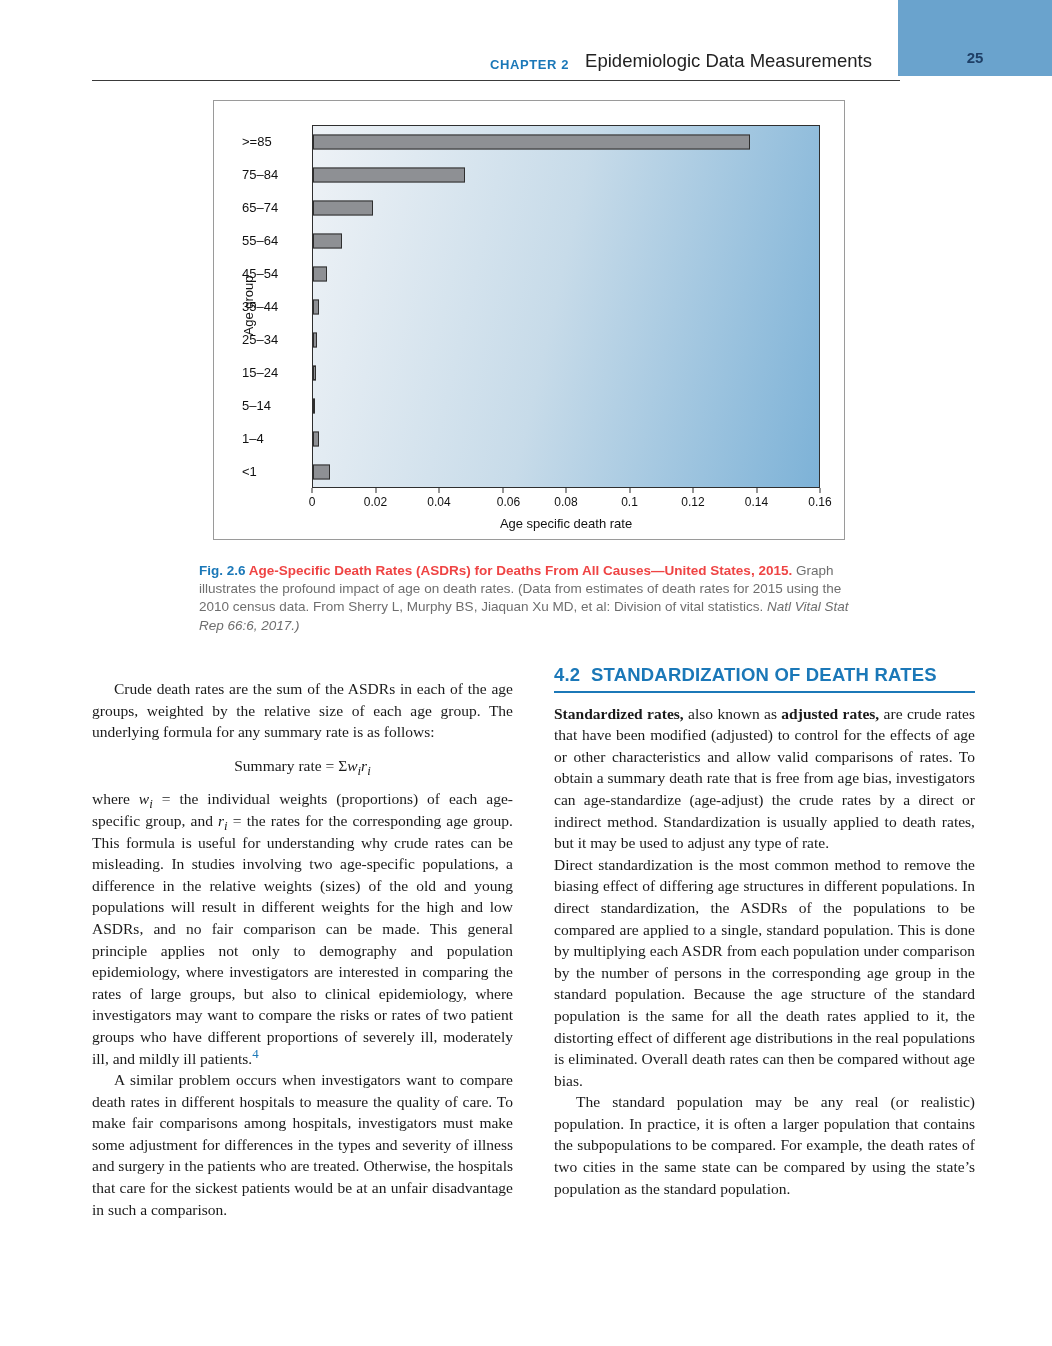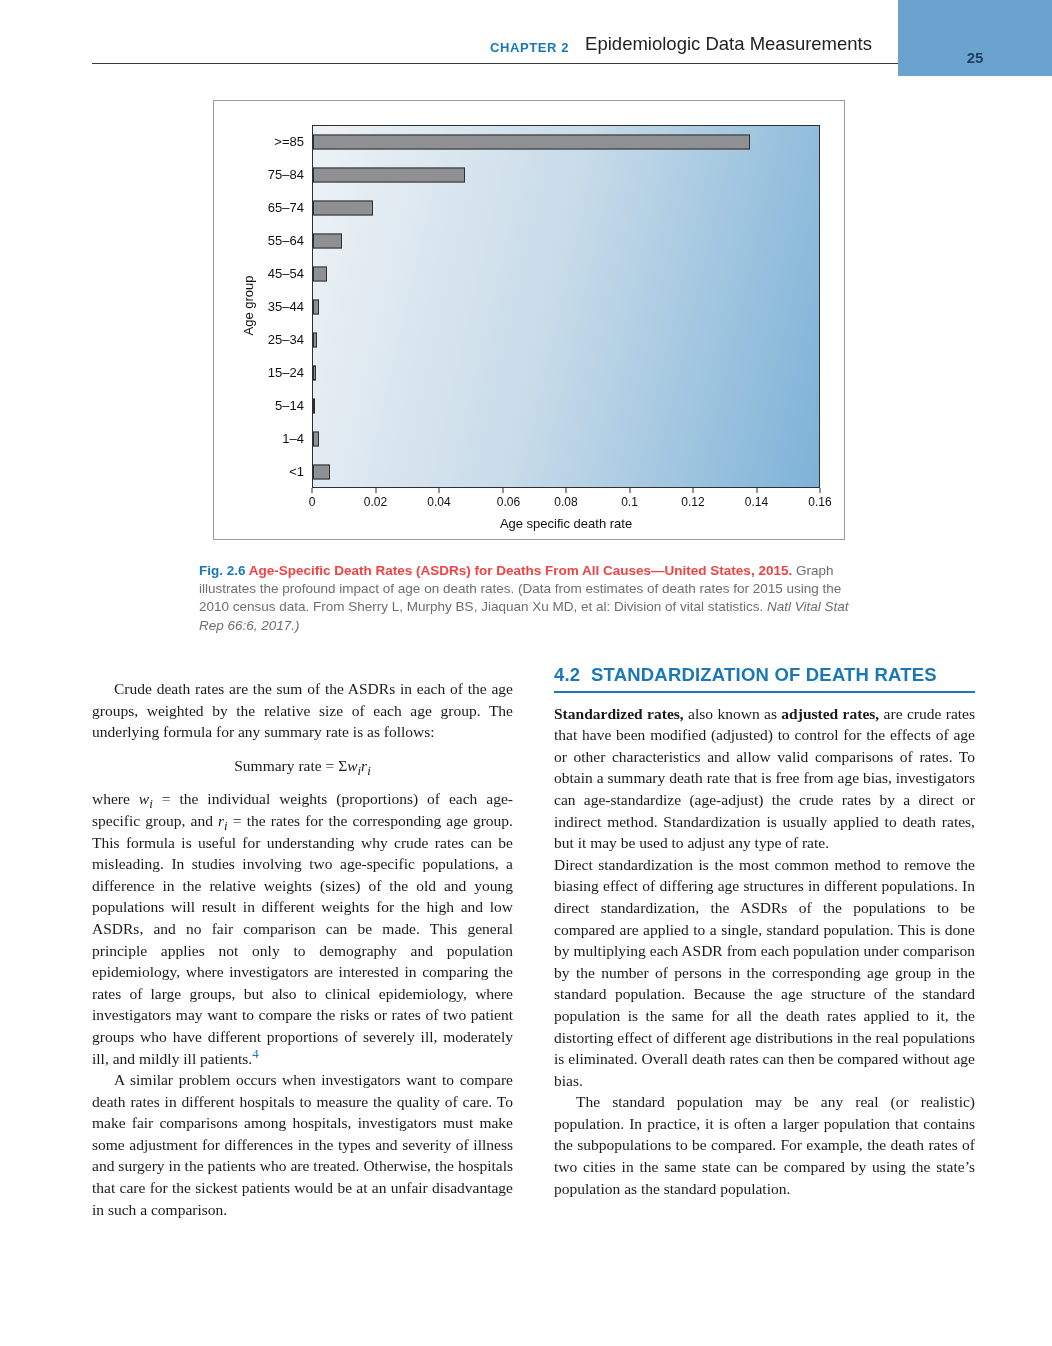--- a/index.html
+++ b/index.html
@@ -4,41 +4,41 @@
 <style>
   html,body{margin:0;padding:0;background:#e9e9e9;}
   .page{position:relative;width:1052px;height:1346px;background:#ffffff;margin:0 auto;overflow:hidden;
         font-family:"Liberation Serif",serif;color:#1a1a1a;}
   .b{font-weight:700}
   .i{font-style:italic}
   .fn{color:var(--accent);}
   .capb{color:#ef4444;}
 
   
-  .page-header{position:absolute;top:0;left:92px;right:152px;height:64px;
+  .page-header{position:absolute;top:0;left:92px;right:152px;height:81px;
                border-bottom:1.5px solid #3a3a3a;display:flex;align-items:flex-end;
                justify-content:flex-end;padding:0 28px 8px 0;box-sizing:border-box;
                font-family:"Liberation Sans",sans-serif;}
   .chapter-label{font-size:13px;font-weight:700;letter-spacing:.6px;color:var(--accent);margin-right:16px;}
   .chapter-title{font-size:18.5px;color:#222;}
   .folio-box{position:absolute;top:0;right:0;width:154px;height:76px;background:var(--header-box);
              display:flex;align-items:flex-end;justify-content:center;padding-bottom:10px;box-sizing:border-box;}
   .folio-num{font-family:"Liberation Sans",sans-serif;font-weight:700;font-size:15px;color:var(--page-num);}
 
   
   .chart-box{position:absolute;top:100px;left:213px;width:632px;height:440px;box-sizing:border-box;
              border:1px solid #9a9a9a;background:#fff;padding:24px 24px 10px 28px;
              font-family:"Liberation Sans",sans-serif;}
   .plot-area{position:relative;}
   .plot-bg{position:absolute;left:70px;top:0;right:0;bottom:0;
            background:linear-gradient(103deg,var(--plot-grad-start) 0%,#c7dbe9 48%,var(--plot-grad-end) 100%);
            border:1px solid #2f2f2f;box-sizing:border-box;}
   .plot-rows{position:relative;}
   .crow{display:flex;height:33px;align-items:center;}
-  .clab{width:62px;margin-right:8px;text-align:right;font-size:13px;color:#111;flex:0 0 62px;}
+  .clab{width:62px;margin-right:8px;font-size:13px;color:#111;flex:0 0 62px;}
   .ctrack{flex:1;position:relative;height:100%;}
   .cbar{position:absolute;left:1px;top:50%;transform:translateY(-50%);height:15px;
         background:var(--bar-fill);border:1px solid var(--bar-border);box-sizing:border-box;}
   .ylabel{position:absolute;left:-44px;top:50%;width:100px;margin-top:-9px;text-align:center;
           transform:rotate(-90deg);font-size:13px;color:#111;}
   .x-axis{position:relative;margin-left:70px;height:26px;}
   .tickmark{position:absolute;top:0;width:1px;height:5px;background:#2f2f2f;transform:translateX(-50%);}
   .ticklabel{position:absolute;top:7px;transform:translateX(-50%);font-size:12px;color:#111;white-space:nowrap;}
   .xlabel{margin-left:70px;text-align:center;font-size:13px;color:#111;margin-top:2px;}
 

